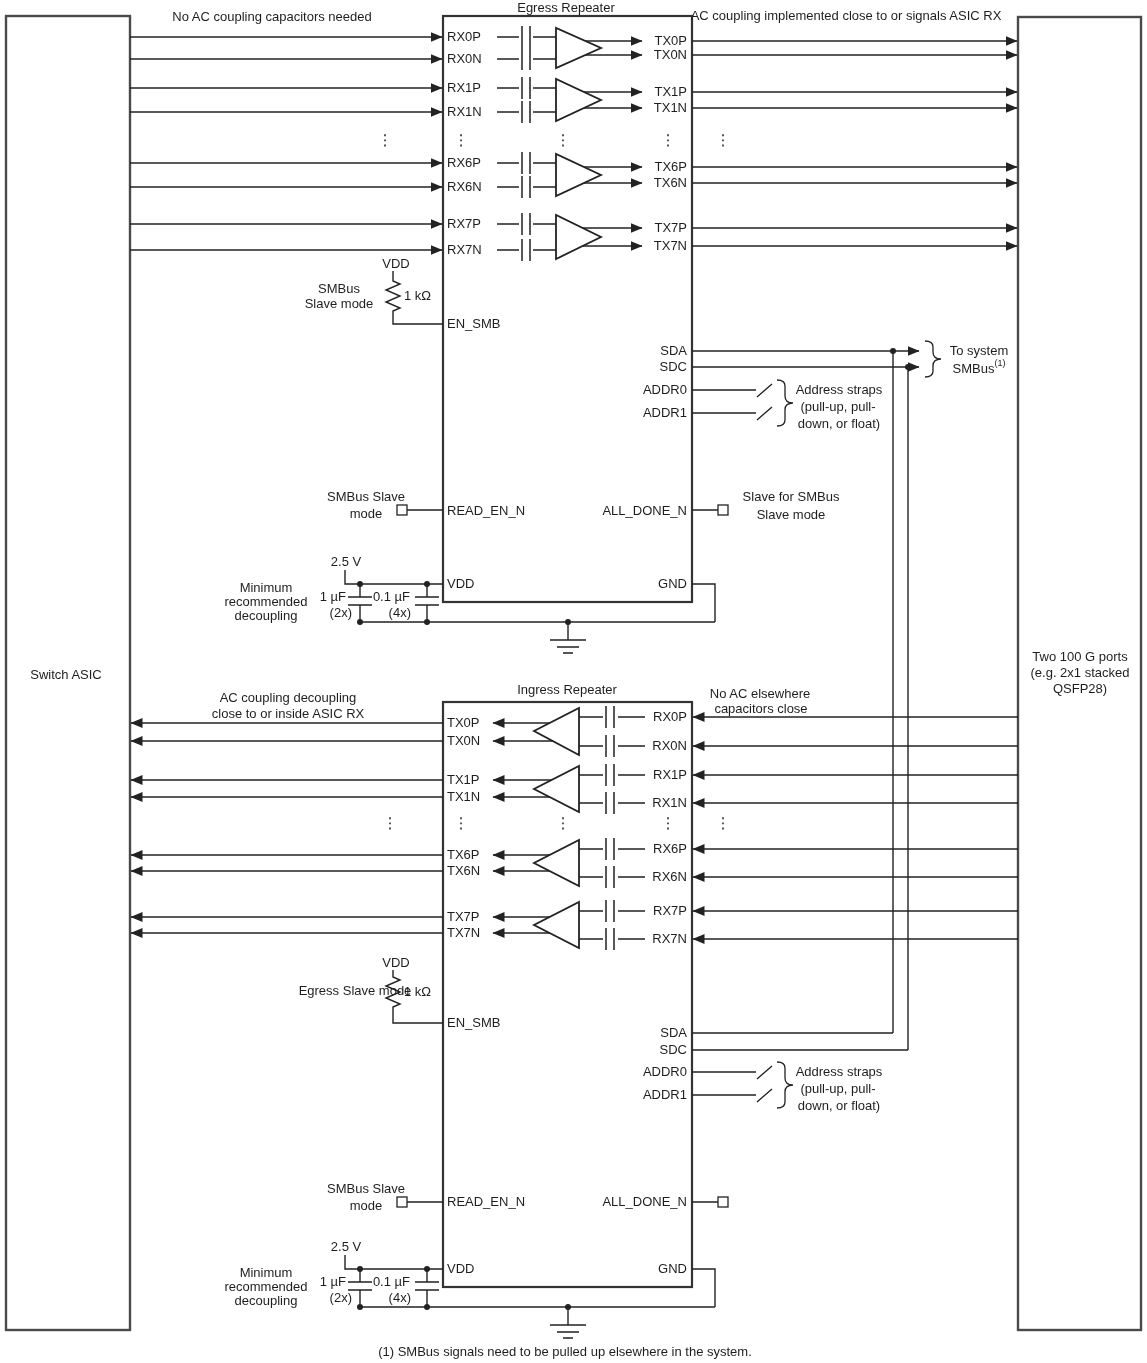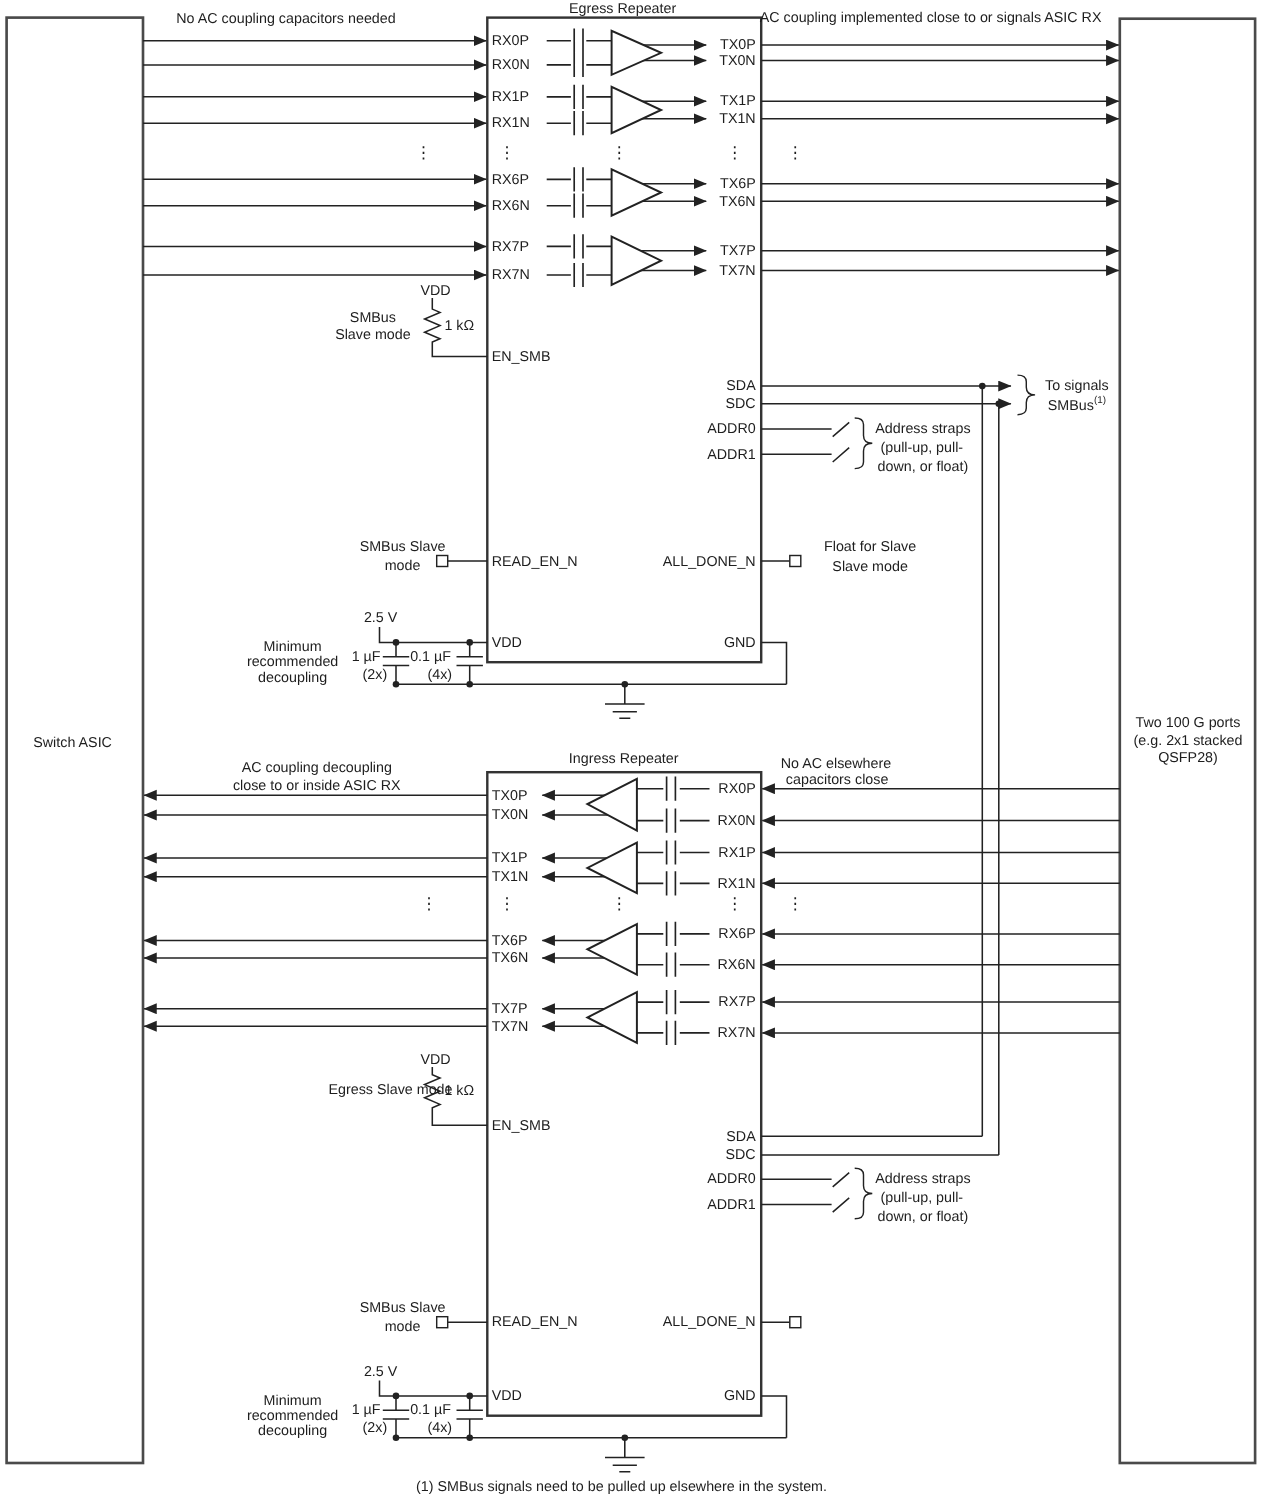--- a/index.html
+++ b/index.html
@@ -190,21 +190,21 @@
   </g>
 </svg>
 
 <div class="lbl lc" style="left:66px;top:675px">Switch ASIC</div>
 <div class="lbl lc" style="left:1080px;top:657px">Two 100 G ports</div>
 <div class="lbl lc" style="left:1080px;top:673px">(e.g. 2x1 stacked</div>
 <div class="lbl lc" style="left:1080px;top:689px">QSFP28)</div>
 <div class="lbl lc" style="left:565px;top:1352px">(1) SMBus signals need to be pulled up elsewhere in the system.</div>
 
 <div class="lbl lc" style="left:566px;top:8px">Egress Repeater</div>
-<div class="lbl lc" style="left:260px;top:17px">No AC coupling capacitors needed</div>
+<div class="lbl lc" style="left:272px;top:17px">No AC coupling capacitors needed</div>
 <div class="lbl lc" style="left:846px;top:16px">AC coupling implemented close to or signals ASIC RX</div>
 
 <div class="lbl ll" style="left:447px;top:37px">RX0P</div>
 <div class="lbl ll" style="left:447px;top:59px">RX0N</div>
 <div class="lbl ll" style="left:447px;top:88px">RX1P</div>
 <div class="lbl ll" style="left:447px;top:112px">RX1N</div>
 <div class="lbl ll" style="left:447px;top:163px">RX6P</div>
 <div class="lbl ll" style="left:447px;top:187px">RX6N</div>
 <div class="lbl ll" style="left:447px;top:224px">RX7P</div>
 <div class="lbl ll" style="left:447px;top:250px">RX7N</div>
@@ -221,31 +221,31 @@
 <div class="lbl lc" style="left:396px;top:264px">VDD</div>
 <div class="lbl ll" style="left:404px;top:296px">1 kΩ</div>
 <div class="lbl lc" style="left:339px;top:289px">SMBus</div>
 <div class="lbl lc" style="left:339px;top:304px">Slave mode</div>
 <div class="lbl ll" style="left:447px;top:324px">EN_SMB</div>
 
 <div class="lbl lr" style="left:687px;top:351px">SDA</div>
 <div class="lbl lr" style="left:687px;top:367px">SDC</div>
 <div class="lbl lr" style="left:687px;top:390px">ADDR0</div>
 <div class="lbl lr" style="left:687px;top:413px">ADDR1</div>
-<div class="lbl lc" style="left:979px;top:351px">To signals</div>
+<div class="lbl lc" style="left:979px;top:351px">To system</div>
 <div class="lbl lc" style="left:979px;top:368px"><span>SMBus</span><sup>(1)</sup></div>
 <div class="lbl lc" style="left:839px;top:390px">Address straps</div>
 <div class="lbl lc" style="left:838px;top:407px">(pull-up, pull-</div>
 <div class="lbl lc" style="left:839px;top:424px">down, or float)</div>
 
 <div class="lbl lc" style="left:366px;top:497px">SMBus Slave</div>
 <div class="lbl lc" style="left:366px;top:514px">mode</div>
 <div class="lbl ll" style="left:447px;top:511px">READ_EN_N</div>
 <div class="lbl lr" style="left:687px;top:511px">ALL_DONE_N</div>
-<div class="lbl lc" style="left:791px;top:497px">Float for Slave</div>
+<div class="lbl lc" style="left:791px;top:497px">Slave for SMBus</div>
 <div class="lbl lc" style="left:791px;top:515px">Slave mode</div>
 
 <div class="lbl lc" style="left:346px;top:562px">2.5 V</div>
 <div class="lbl ll" style="left:447px;top:584px">VDD</div>
 <div class="lbl lr" style="left:687px;top:584px">GND</div>
 <div class="lbl lr" style="left:346px;top:597px">1 µF</div>
 <div class="lbl lr" style="left:352px;top:613px">(2x)</div>
 <div class="lbl lr" style="left:410px;top:597px">0.1 µF</div>
 <div class="lbl lr" style="left:411px;top:613px">(4x)</div>
 <div class="lbl lc" style="left:266px;top:588px">Minimum</div>

